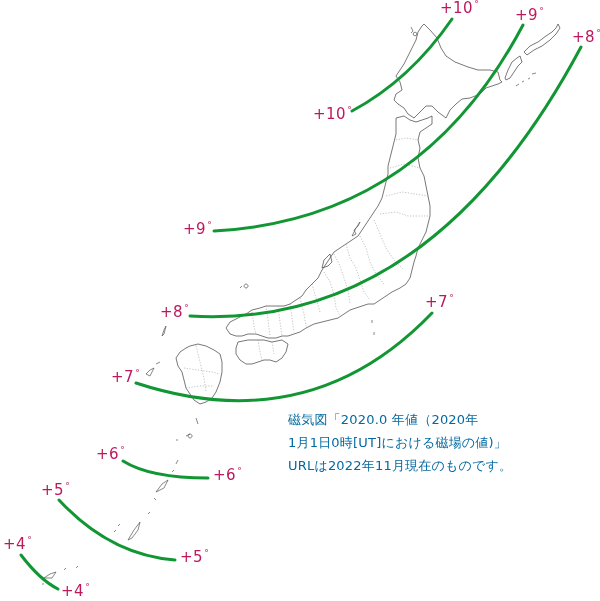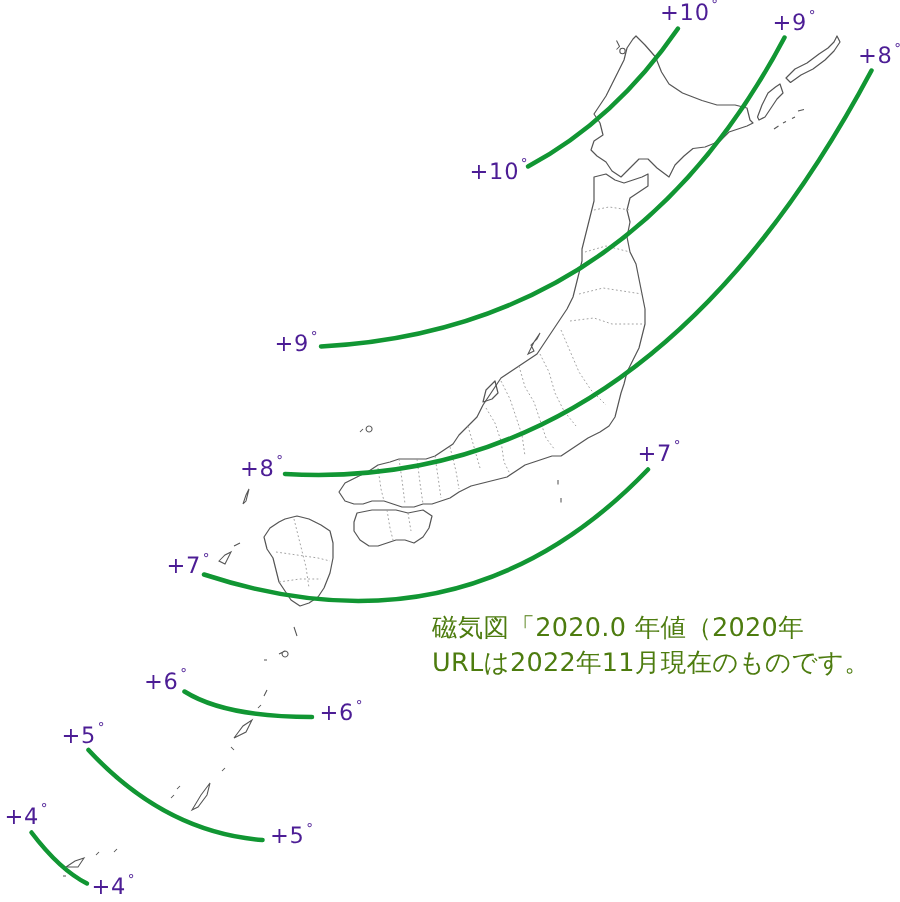--- a/index.html
+++ b/index.html
@@ -3,24 +3,24 @@
   <meta charset="utf-8">
   <style>
     html, body { margin: 0; padding: 0; background: #ffffff; }
     body { width: 600px; height: 601px; position: relative; overflow: hidden;
            font-family: "DejaVu Sans", "Liberation Sans", sans-serif; }
     #map { position: absolute; left: 0; top: 0; width: 600px; height: 601px; }
     .coast { fill: none; stroke: #555; stroke-width: 0.8; stroke-linejoin: round; }
     .pref { fill: none; stroke: #999; stroke-width: 0.6; stroke-dasharray: 1.2 1.6; }
     .isl { fill: none; stroke: #555; stroke-width: 0.7; }
     .iso { fill: none; stroke: #119633; stroke-width: 3; stroke-linecap: round; }
-    .lbl { position: absolute; font-size: 15px; color: #4c1d95; white-space: nowrap; line-height: 1; letter-spacing: 0.5px; }
+    .lbl { position: absolute; font-size: 15px; color: #be185d; white-space: nowrap; line-height: 1; letter-spacing: 0.5px; }
     .lbl .deg { font-size: 9px; vertical-align: top; margin-left: 1px; position: relative; top: -1px; }
     .note { position: absolute; left: 288px; top: 408px; width: 300px; }
-    .note div { font-size: 17px; line-height: 23px; color: #4d7c0f; white-space: nowrap; letter-spacing: 0.2px; }
+    .note div { font-size: 13px; line-height: 23px; color: #0369a1; white-space: nowrap; letter-spacing: 0.2px; }
   </style>
 </head>
 <body>
 
 <svg id="map" viewBox="0 0 600 601" xmlns="http://www.w3.org/2000/svg">
 
   <path class="coast" d="M424,24 L430,30 L437,38 L441,48 L446,56 L455,62 L468,67 L478,70 L490,70 L498,72 L500,80 L502,82 L498,84 L492,86 L486,88 L480,94 L470,98 L462,99 L456,104 L450,110 L446,118 L438,112 L432,106 L426,106 L420,112 L414,118 L408,114 L404,108 L398,104 L394,100 L396,94 L402,90 L400,82 L396,76 L400,70 L404,64 L408,56 L412,48 L416,40 L418,32 L422,26 Z"></path>
   <path class="isl" d="M411,27 L413,31 L411,33"></path>
   <circle class="isl" cx="415" cy="34" r="1.8"></circle>
 
@@ -67,14 +67,15 @@
 <div class="lbl" style="left:111px;top:370px;"><span>+7</span><span class="deg">°</span></div>
 <div class="lbl" style="left:96px;top:447px;"><span>+6</span><span class="deg">°</span></div>
 <div class="lbl" style="left:213px;top:468px;"><span>+6</span><span class="deg">°</span></div>
 <div class="lbl" style="left:41px;top:483px;"><span>+5</span><span class="deg">°</span></div>
 <div class="lbl" style="left:180px;top:550px;"><span>+5</span><span class="deg">°</span></div>
 <div class="lbl" style="left:3px;top:537px;"><span>+4</span><span class="deg">°</span></div>
 <div class="lbl" style="left:61px;top:584px;"><span>+4</span><span class="deg">°</span></div>
 
 <div class="note">
   <div>磁気図「2020.0 年値（2020年</div>
+  <div>1月1日0時[UT]における磁場の値)」</div>
   <div>URLは2022年11月現在のものです。</div>
 </div>
 
 </body></html>

